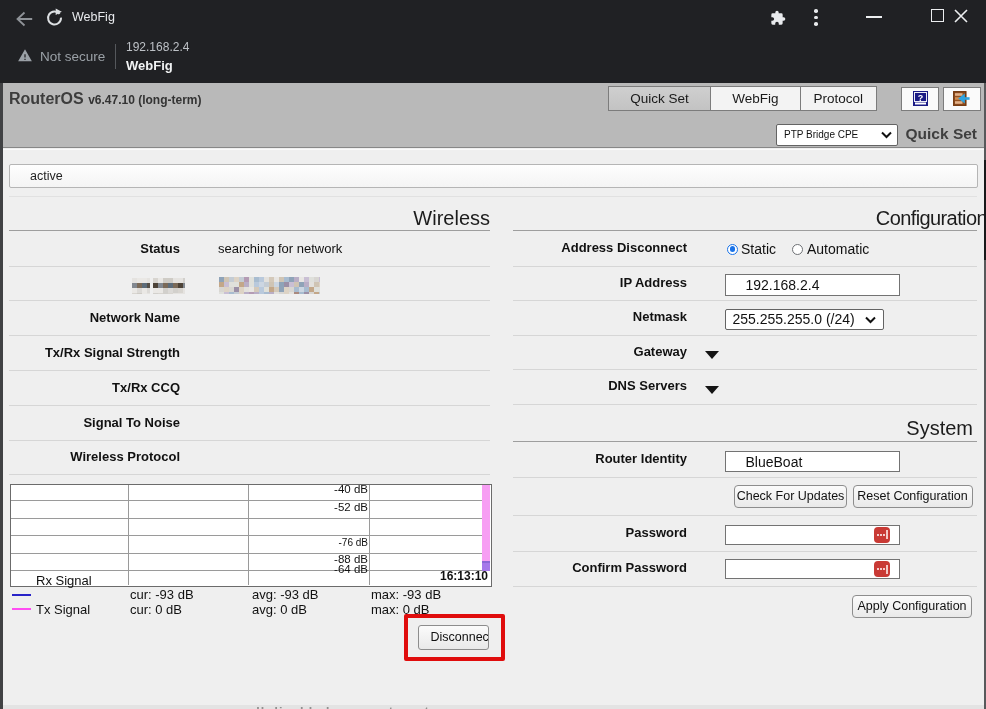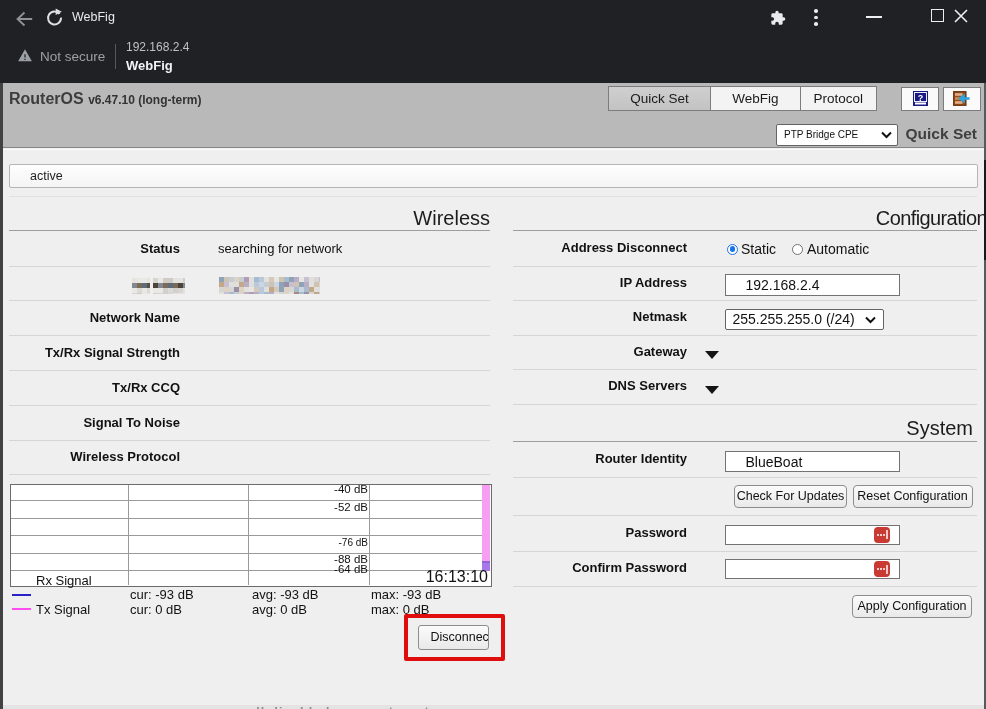--- a/index.html
+++ b/index.html
@@ -256,21 +256,21 @@
 <div class="abs" style="left:11px;top:553px;width:479px;height:1px;background:#9a9a9a;"></div>
 <div class="abs" style="left:11px;top:570px;width:479px;height:1px;background:#9a9a9a;"></div>
 
 <div class="abs" style="left:481.5px;top:485px;width:8.5px;height:85.5px;background:#f79ef3;"></div>
 <div class="abs" style="left:481.5px;top:561px;width:8.5px;height:9.5px;background:#a678ea;border-top:2px solid #8b68d6;box-sizing:border-box;"></div>
 <div class="val" style="left:300px;top:483px;width:68px;text-align:right;font-size:11.5px;line-height:13px;">-40 dB</div>
 <div class="val" style="left:300px;top:500.5px;width:68px;text-align:right;font-size:11.5px;line-height:13px;">-52 dB</div>
 <div class="val" style="left:300px;top:518px;width:68px;text-align:right;font-size:11.5px;line-height:13px;margin-top:45px;">-64 dB</div>
 <div class="val" style="left:300px;top:535.5px;width:68px;text-align:right;font-size:10px;line-height:13px;">-76 dB</div>
 <div class="val" style="left:300px;top:553px;width:68px;text-align:right;font-size:11.5px;line-height:13px;">-88 dB</div>
-<div class="val" style="left:380px;top:569.5px;width:108px;text-align:right;font-size:16px;line-height:13px;">16:13:10</div>
+<div class="val" style="left:380px;top:569.5px;width:108px;text-align:right;font-size:12px;line-height:13px;font-weight:bold;">16:13:10</div>
 
 <div class="abs" style="left:12px;top:594px;width:19px;height:2px;background:#2823c8;"></div>
 <div class="val" style="left:36px;top:573px;">Rx Signal</div>
 <div class="val" style="left:130px;top:587px;">cur: -93 dB</div>
 <div class="val" style="left:252px;top:587px;">avg: -93 dB</div>
 <div class="val" style="left:371px;top:587px;">max: -93 dB</div>
 <div class="abs" style="left:12px;top:608px;width:19px;height:2px;background:#ff4df2;"></div>
 <div class="val" style="left:36px;top:601.5px;">Tx Signal</div>
 <div class="val" style="left:130px;top:601.5px;">cur: 0 dB</div>
 <div class="val" style="left:252px;top:601.5px;">avg: 0 dB</div>

